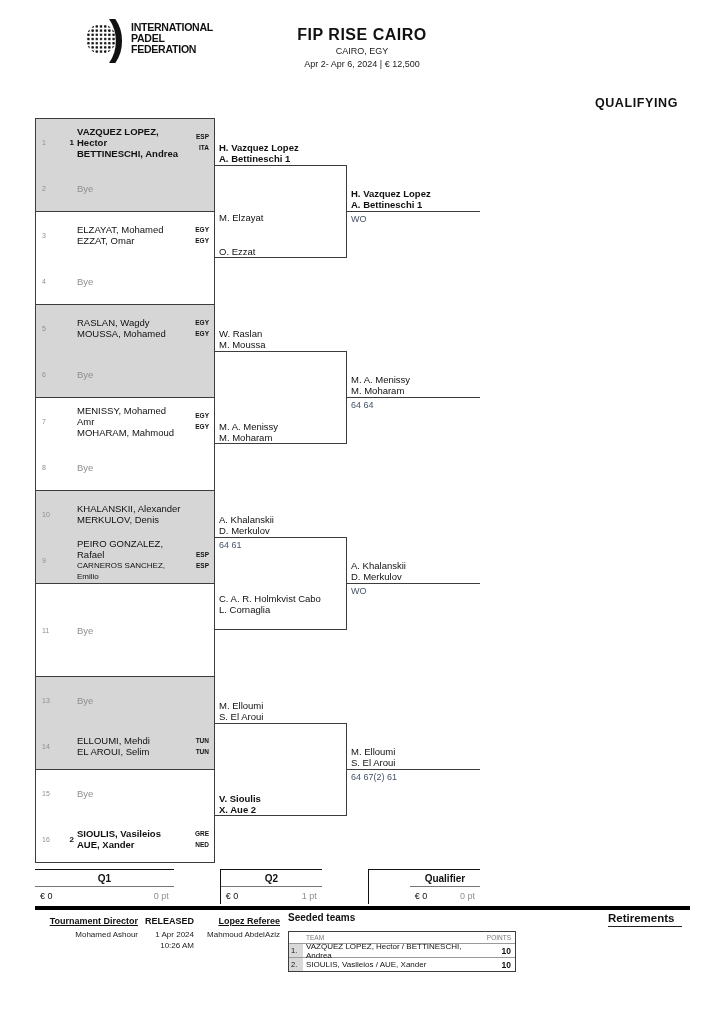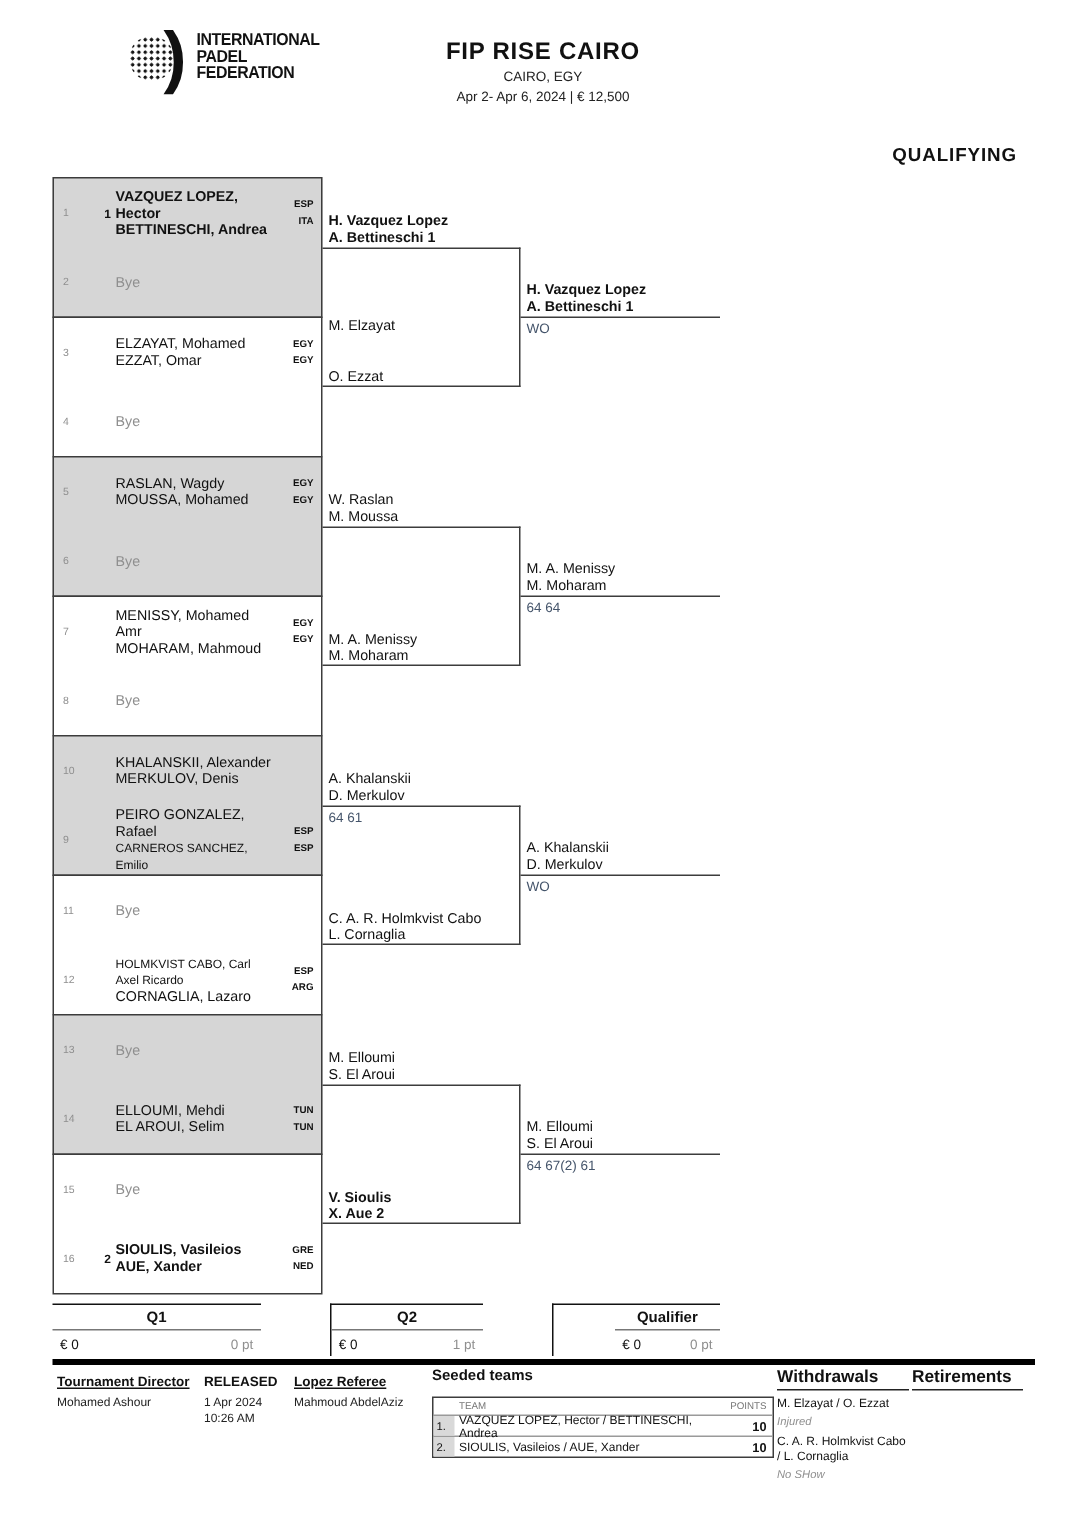--- a/index.html
+++ b/index.html
@@ -53,21 +53,21 @@
   .rcol{box-sizing:border-box;border-top:1.5px solid #111;}
   .rcol + .rcol{border-left:1px solid #111;}
   .rlabel{text-align:center;font-weight:bold;font-size:10px;padding:3px 0 2px 0;
           border-bottom:1px solid #777;}
   .rmoney{display:flex;justify-content:space-between;padding:4px 5px 3px 5px;}
   .rmoney .pts{color:#8f8f8f;}
 
   .thick{position:absolute;left:35px;top:906px;width:655px;height:4px;background:#000;}
 
   
-  .offblock{position:absolute;text-align:left;}
+  .offblock{position:absolute;text-align:right;}
   .offlabel{font-size:9px;font-weight:bold;text-decoration:underline;}
   .offlabel.nounder{text-decoration:none;}
   .offval{font-size:8px;color:#222;margin-top:3px;line-height:11px;}
 
   .seededtitle{position:absolute;left:288px;top:912px;font-size:10px;font-weight:bold;}
   .seedtable{position:absolute;left:288px;top:931px;width:226px;border:1px solid #3c3c3c;
              font-size:8px;}
   .strow{display:flex;align-items:center;border-top:1px solid #9a9a9a;height:13px;}
   .strow.head{border-top:none;height:11px;color:#777;font-size:6.5px;}
   .stnum{width:14px;flex:none;background:#d9d9d9;height:100%;display:flex;align-items:center;
@@ -204,32 +204,20 @@
             <span>ESP</span>
           </span>
       </div>
     </div>
     <div class="pair">
       <div class="slot">
         <span class="pos">11</span>
         <span class="seed"></span>
         <span class="byetext">Bye</span>
       </div>
-      <div class="slot">
-        <span class="pos">12</span>
-        <span class="seed"></span>
-        <span class="names">
-            <span class="fit">HOLMKVIST CABO, Carl Axel Ricardo</span>
-            <span>CORNAGLIA, Lazaro</span>
-          </span>
-        <span class="codes">
-            <span>ESP</span>
-            <span>ARG</span>
-          </span>
-      </div>
     </div>
     <div class="pair shaded">
       <div class="slot">
         <span class="pos">13</span>
         <span class="seed"></span>
         <span class="byetext">Bye</span>
       </div>
       <div class="slot">
         <span class="pos">14</span>
         <span class="seed"></span>
@@ -283,21 +271,21 @@
   </div>
   <div class="r2name" style="top:421px;">
     <span>M. A. Menissy</span>
       <span>M. Moharam</span>
   </div>
   <div class="r2name" style="top:514px;">
     <span>A. Khalanskii</span>
       <span>D. Merkulov</span>
   </div>
   <div class="score" style="left:219px;top:540px;">64 61</div>
-  <div class="r2name" style="top:607px;">
+  <div class="r2name" style="top:593px;">
     <span>C. A. R. Holmkvist Cabo</span>
       <span>L. Cornaglia</span>
   </div>
   <div class="r2name" style="top:700px;">
     <span>M. Elloumi</span>
       <span>S. El Aroui</span>
   </div>
   <div class="r2name bold" style="top:793px;">
     <span>V. Sioulis</span>
       <span>X. Aue 2</span>
@@ -383,25 +371,18 @@
       <span class="stteam">VAZQUEZ LOPEZ, Hector / BETTINESCHI, Andrea</span>
       <span class="stpts">10</span>
     </div>
     <div class="strow">
       <span class="stnum">2.</span>
       <span class="stteam">SIOULIS, Vasileios / AUE, Xander</span>
       <span class="stpts">10</span>
     </div>
   </div>
 
-  <div class="wblock" style="left:518px;width:88px;">
-    <div class="wtitle">Withdrawals</div>
-    <div class="witem">M. Elzayat / O. Ezzat</div>
-    <div class="wreason">Injured</div>
-    <div class="witem">C. A. R. Holmkvist Cabo / L. Cornaglia</div>
-    <div class="wreason">No SHow</div>
-  </div>
 
   <div class="wblock" style="left:608px;width:74px;">
     <div class="wtitle">Retirements</div>
   </div>
 
 </div>
 
 </body></html>

